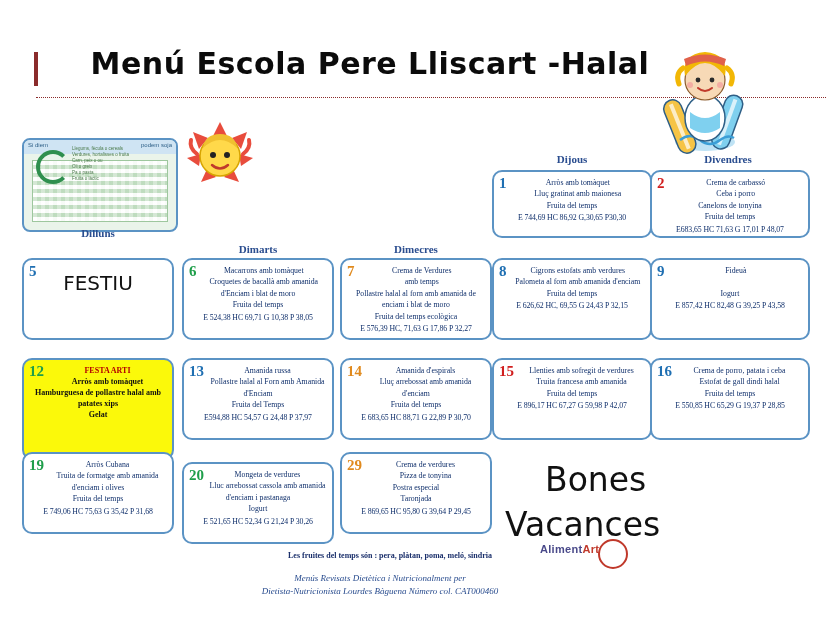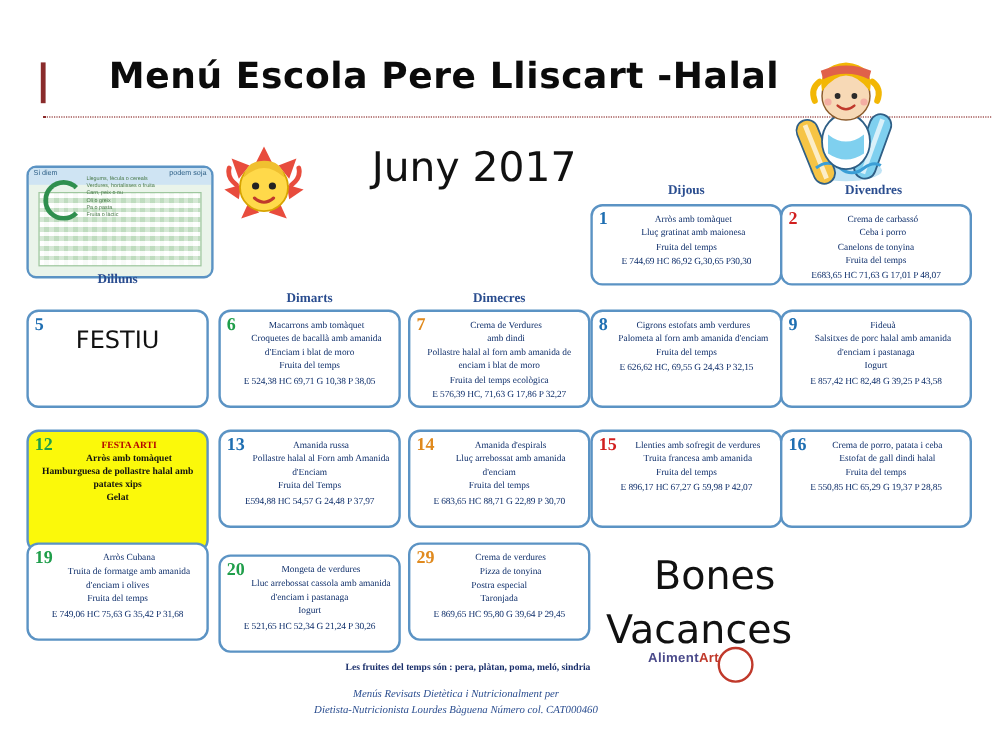--- a/index.html
+++ b/index.html
@@ -258,21 +258,20 @@
   }
 </style>
 </head>
 <body>
 
 <div class="page">
 
   <div class="title-bar"></div>
   <div class="title">Menú Escola Pere Lliscart -Halal</div>
   <div class="hr-dotted"></div>
-  <div class="subtitle">Juny 2017</div>
 
   <svg class="art-surf" viewBox="0 0 110 145">
     <ellipse cx="55" cy="120" rx="30" ry="9" fill="#bfe3f5"></ellipse>
     <g transform="rotate(-22 40 95)">
       <rect x="18" y="72" width="18" height="56" rx="9" fill="#f6c445" stroke="#2f5f86" stroke-width="1.5"></rect>
       <rect x="25" y="76" width="4" height="48" fill="#ffffff" opacity="0.7"></rect>
     </g>
     <g transform="rotate(20 78 95)">
       <rect x="70" y="72" width="18" height="56" rx="9" fill="#7fd0ef" stroke="#2f5f86" stroke-width="1.5"></rect>
       <rect x="77" y="76" width="4" height="48" fill="#ffffff" opacity="0.7"></rect>
@@ -365,42 +364,42 @@
       <span>Croquetes de bacallà amb amanida d'Enciam i blat de moro</span><br>
       <span>Fruita del temps</span>
       <span class="price">E 524,38 HC 69,71 G 10,38 P 38,05</span>
     </div>
   </div>
 
   <div class="cell" style="left:340px; top:258px; width:152px; height:82px;">
     <div class="num num-orange">7</div>
     <div class="body">
       <span>Crema de Verdures</span><br>
-      <span>amb dindi</span><br>
+      <span>amb temps</span><br>
       <span>Pollastre halal al forn amb amanida de enciam i blat de moro</span><br>
       <span>Fruita del temps ecològica</span>
       <span class="price">E 576,39 HC, 71,63 G 17,86 P 32,27</span>
     </div>
   </div>
 
   <div class="cell" style="left:492px; top:258px; width:160px; height:82px;">
     <div class="num num-blue">8</div>
     <div class="body">
       <span>Cigrons estofats amb verdures</span><br>
       <span>Palometa al forn amb amanida d'enciam</span><br>
       <span>Fruita del temps</span>
       <span class="price">E 626,62 HC, 69,55 G 24,43 P 32,15</span>
     </div>
   </div>
 
   <div class="cell" style="left:650px; top:258px; width:160px; height:82px;">
     <div class="num num-blue">9</div>
     <div class="body">
       <span>Fideuà</span><br>
-      <span>Salsitxes de porc halal amb amanida d'enciam i pastanaga</span><br>
+      <br>
       <span>Iogurt</span>
       <span class="price">E 857,42 HC 82,48 G 39,25 P 43,58</span>
     </div>
   </div>
 
   <div class="cell yellow" style="left:22px; top:358px; width:152px; height:102px;">
     <div class="num num-green">12</div>
     <div class="body">
       <span class="festa">FESTA ARTI</span><br>
       <span>Arròs amb tomàquet</span><br>

